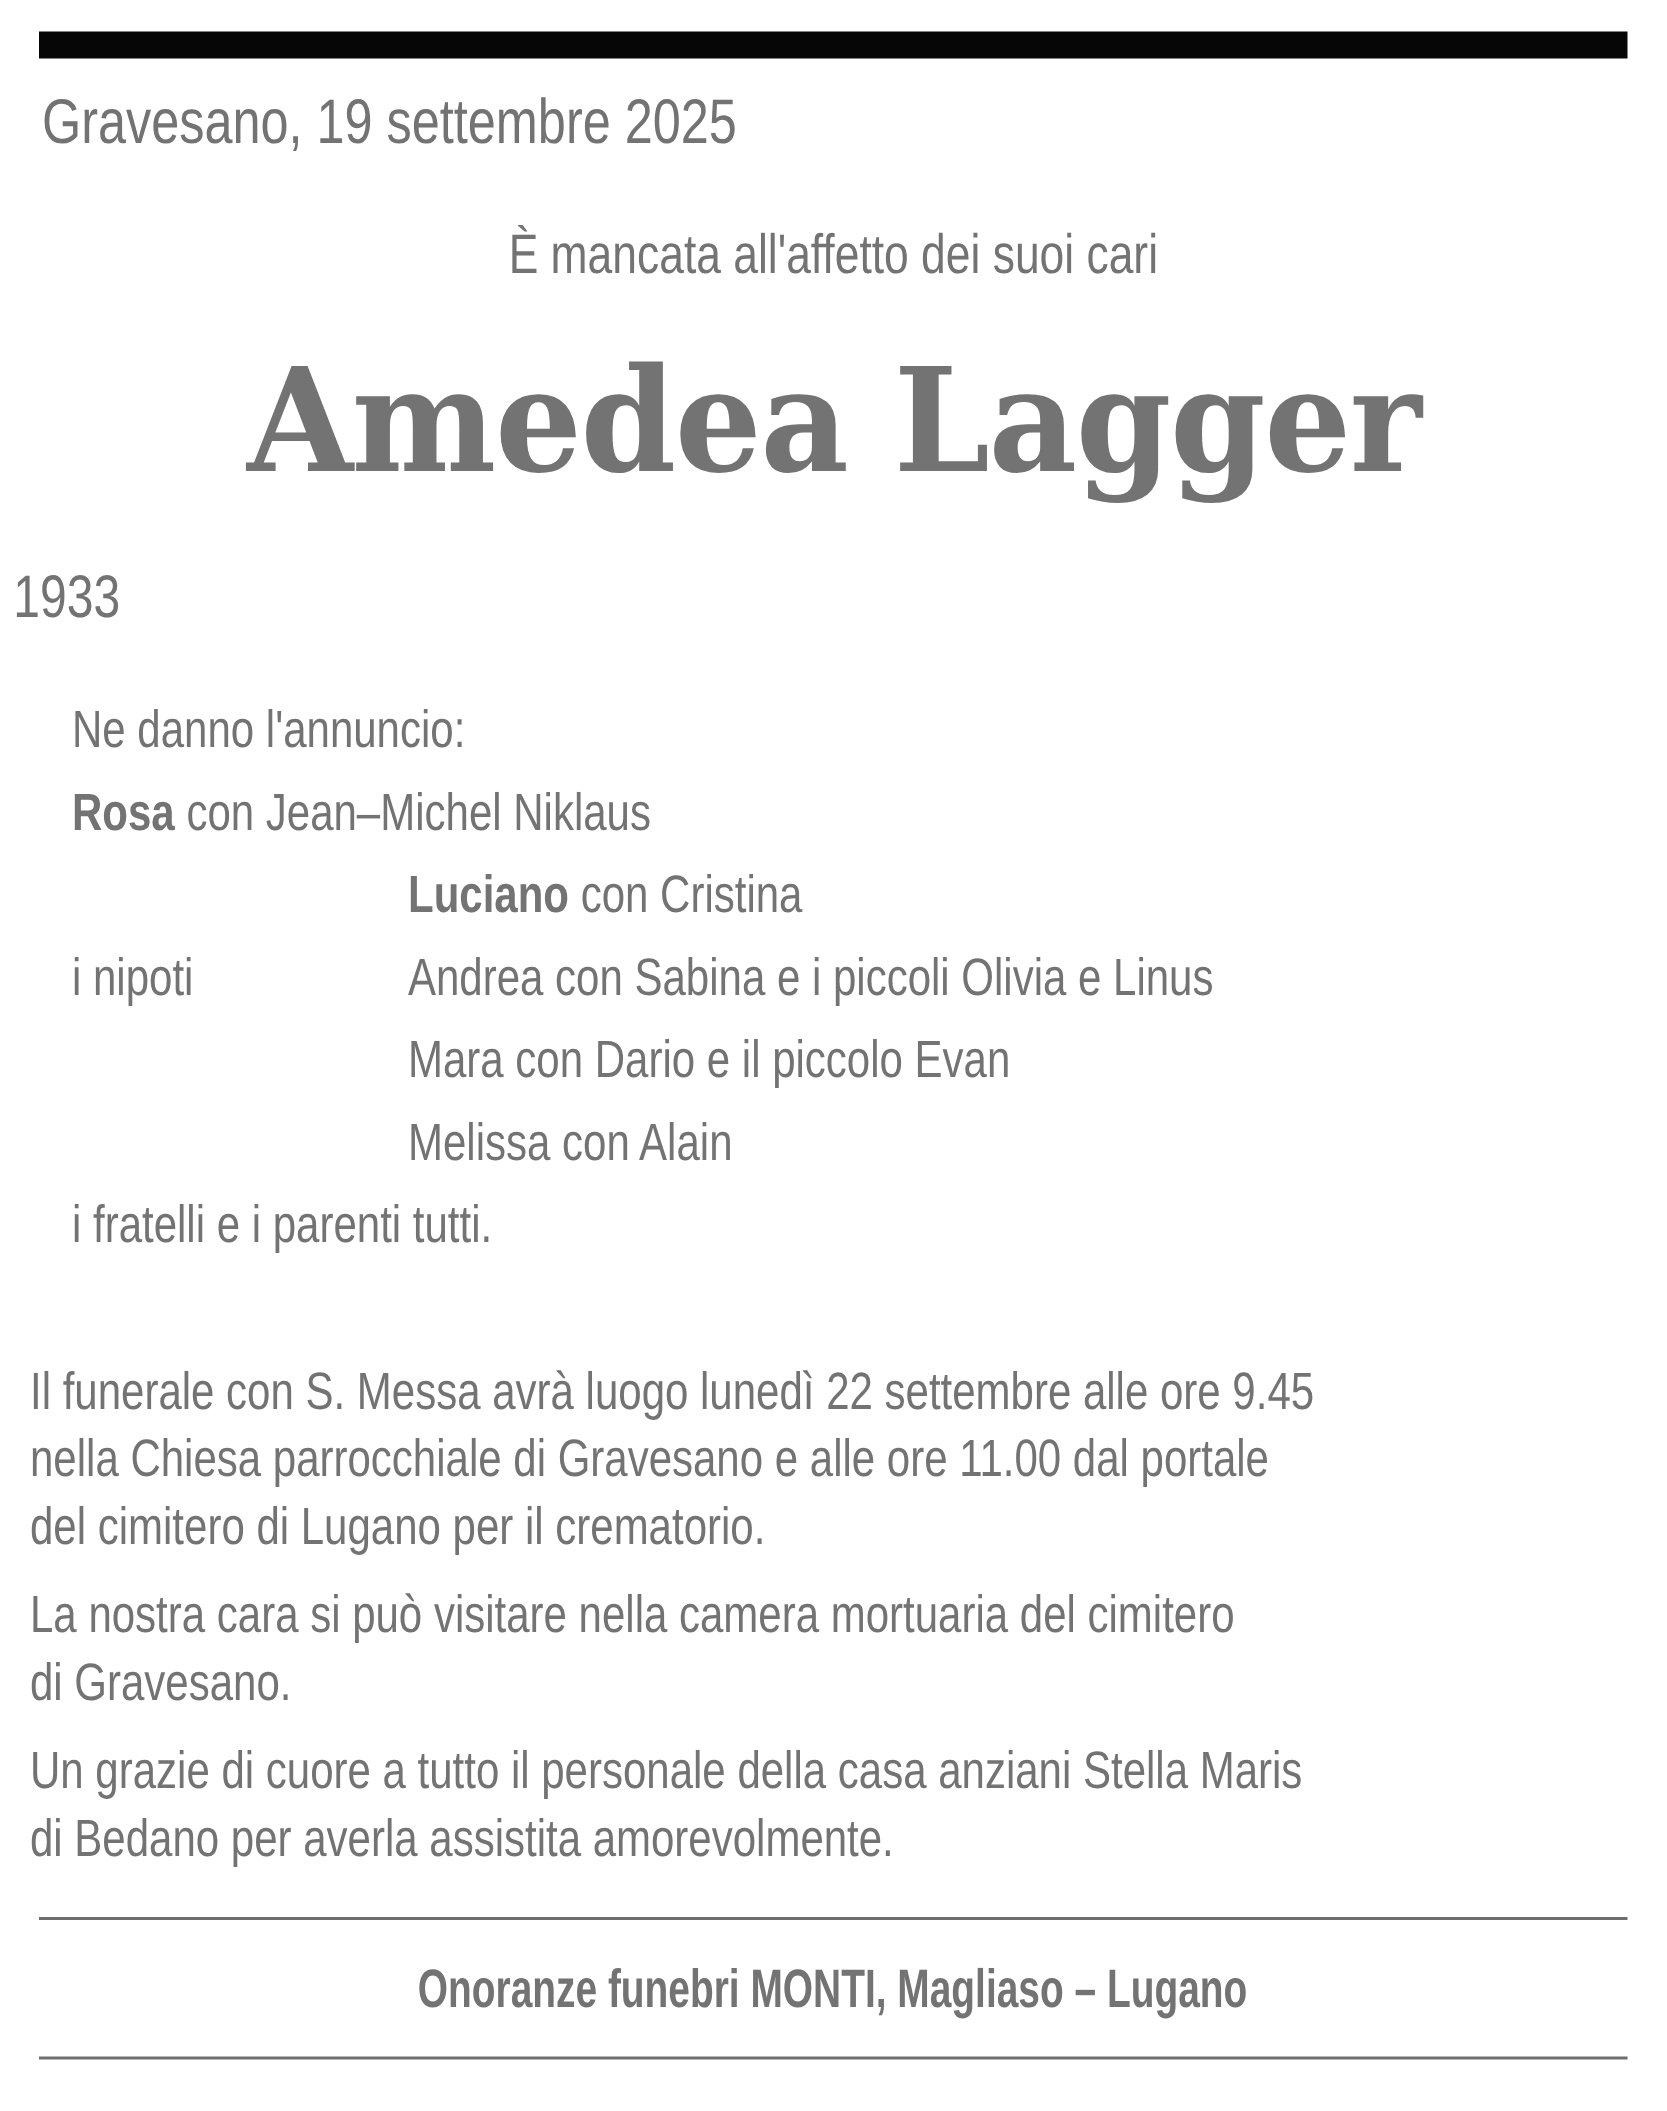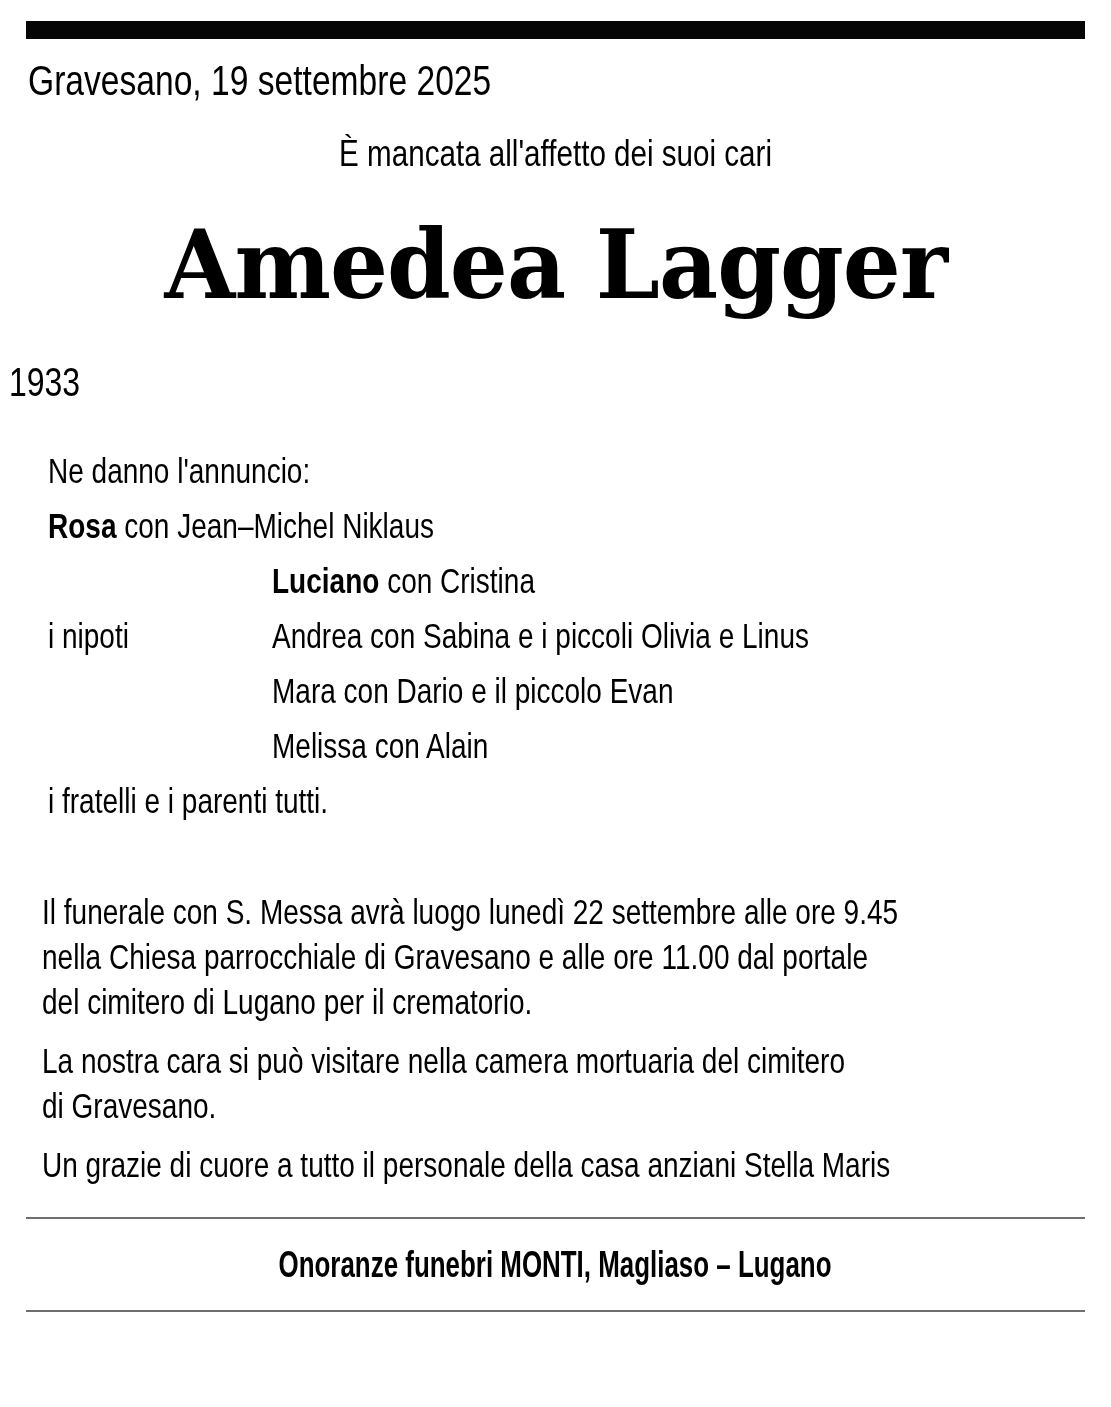--- a/index.html
+++ b/index.html
@@ -2,49 +2,49 @@
 <html><head>
 <meta charset="utf-8">
 <style>
   html,body { margin:0; padding:0; background:#ffffff; }
   .page {
     position:relative;
     width:1111px; height:1378px;
     background:#ffffff;
     overflow:hidden;
     font-family:"Liberation Sans", sans-serif;
-    color:#000000;
+    color:#737373;
     border-radius:26px;
   }
   .topbar { margin:21px 26px 0 26px; height:18px; background:#060606; }
 
   
   .cx   { display:inline-block; transform:scaleX(0.80); transform-origin:0 50%; white-space:nowrap; }
   .cx-c { display:inline-block; transform:scaleX(0.80); transform-origin:50% 50%; white-space:nowrap; }
 
   .dateline { margin:18px 28px 0 28px; font-size:42px; line-height:48px; }
 
-  .intro { margin-top:29px; font-size:37px; line-height:40px; text-align:center; }
+  .intro { margin-top:45px; font-size:37px; line-height:40px; text-align:center; }
 
   .name {
     margin-top:41px; text-align:center;
     font-family:"DejaVu Serif", serif; font-weight:bold;
     font-size:96px; line-height:100px; letter-spacing:-1px;
   }
   .name .cx-c { transform:scaleX(0.95); }
 
   .year { margin-top:46px; font-size:40px; line-height:42px; }
 
   .annc { margin-top:40px; padding:0 28px; font-size:35px; line-height:55px;margin-left:20px; }
   .annc-row { display:flex; }
   .annc-label { flex:0 0 224px; }
   .annc-value { flex:1 1 auto; }
   .bold-name { font-weight:700; }
 
-  .body-par { padding:0 42px; font-size:35px; line-height:45px; }
+  .body-par { padding:0 20px; font-size:35px; line-height:45px; }
   .body-par.first { margin-top:61px; }
   .body-par.next  { margin-top:14px; }
 
   .rule { margin:0 26px; height:0; border-top:2px solid #6e6e6e; }
   .rule.top    { margin-top:30px; }
   .rule.bottom { margin-top:20px; }
 
   .footer-text {
     margin-top:21px; text-align:center;
     font-size:36px; line-height:50px; font-weight:700;text-decoration:underline;
@@ -134,20 +134,21 @@
     <div><span class="cx">del cimitero di Lugano per il crematorio.</span></div>
   </div>
 
   <div class="body-par next">
     <div><span class="cx">La nostra cara si può visitare nella camera mortuaria del cimitero</span></div>
     <div><span class="cx">di Gravesano.</span></div>
   </div>
 
   <div class="body-par next">
     <div><span class="cx">Un grazie di cuore a tutto il personale della casa anziani Stella Maris</span></div>
+    <div><span class="cx">di Bedano per averla assistita amorevolmente.</span></div>
   </div>
 
   <div class="rule top"></div>
 
   <div class="footer-text">
     <span class="cx-c">Onoranze funebri MONTI, Magliaso – Lugano</span>
   </div>
 
   <div class="rule bottom"></div>
 

